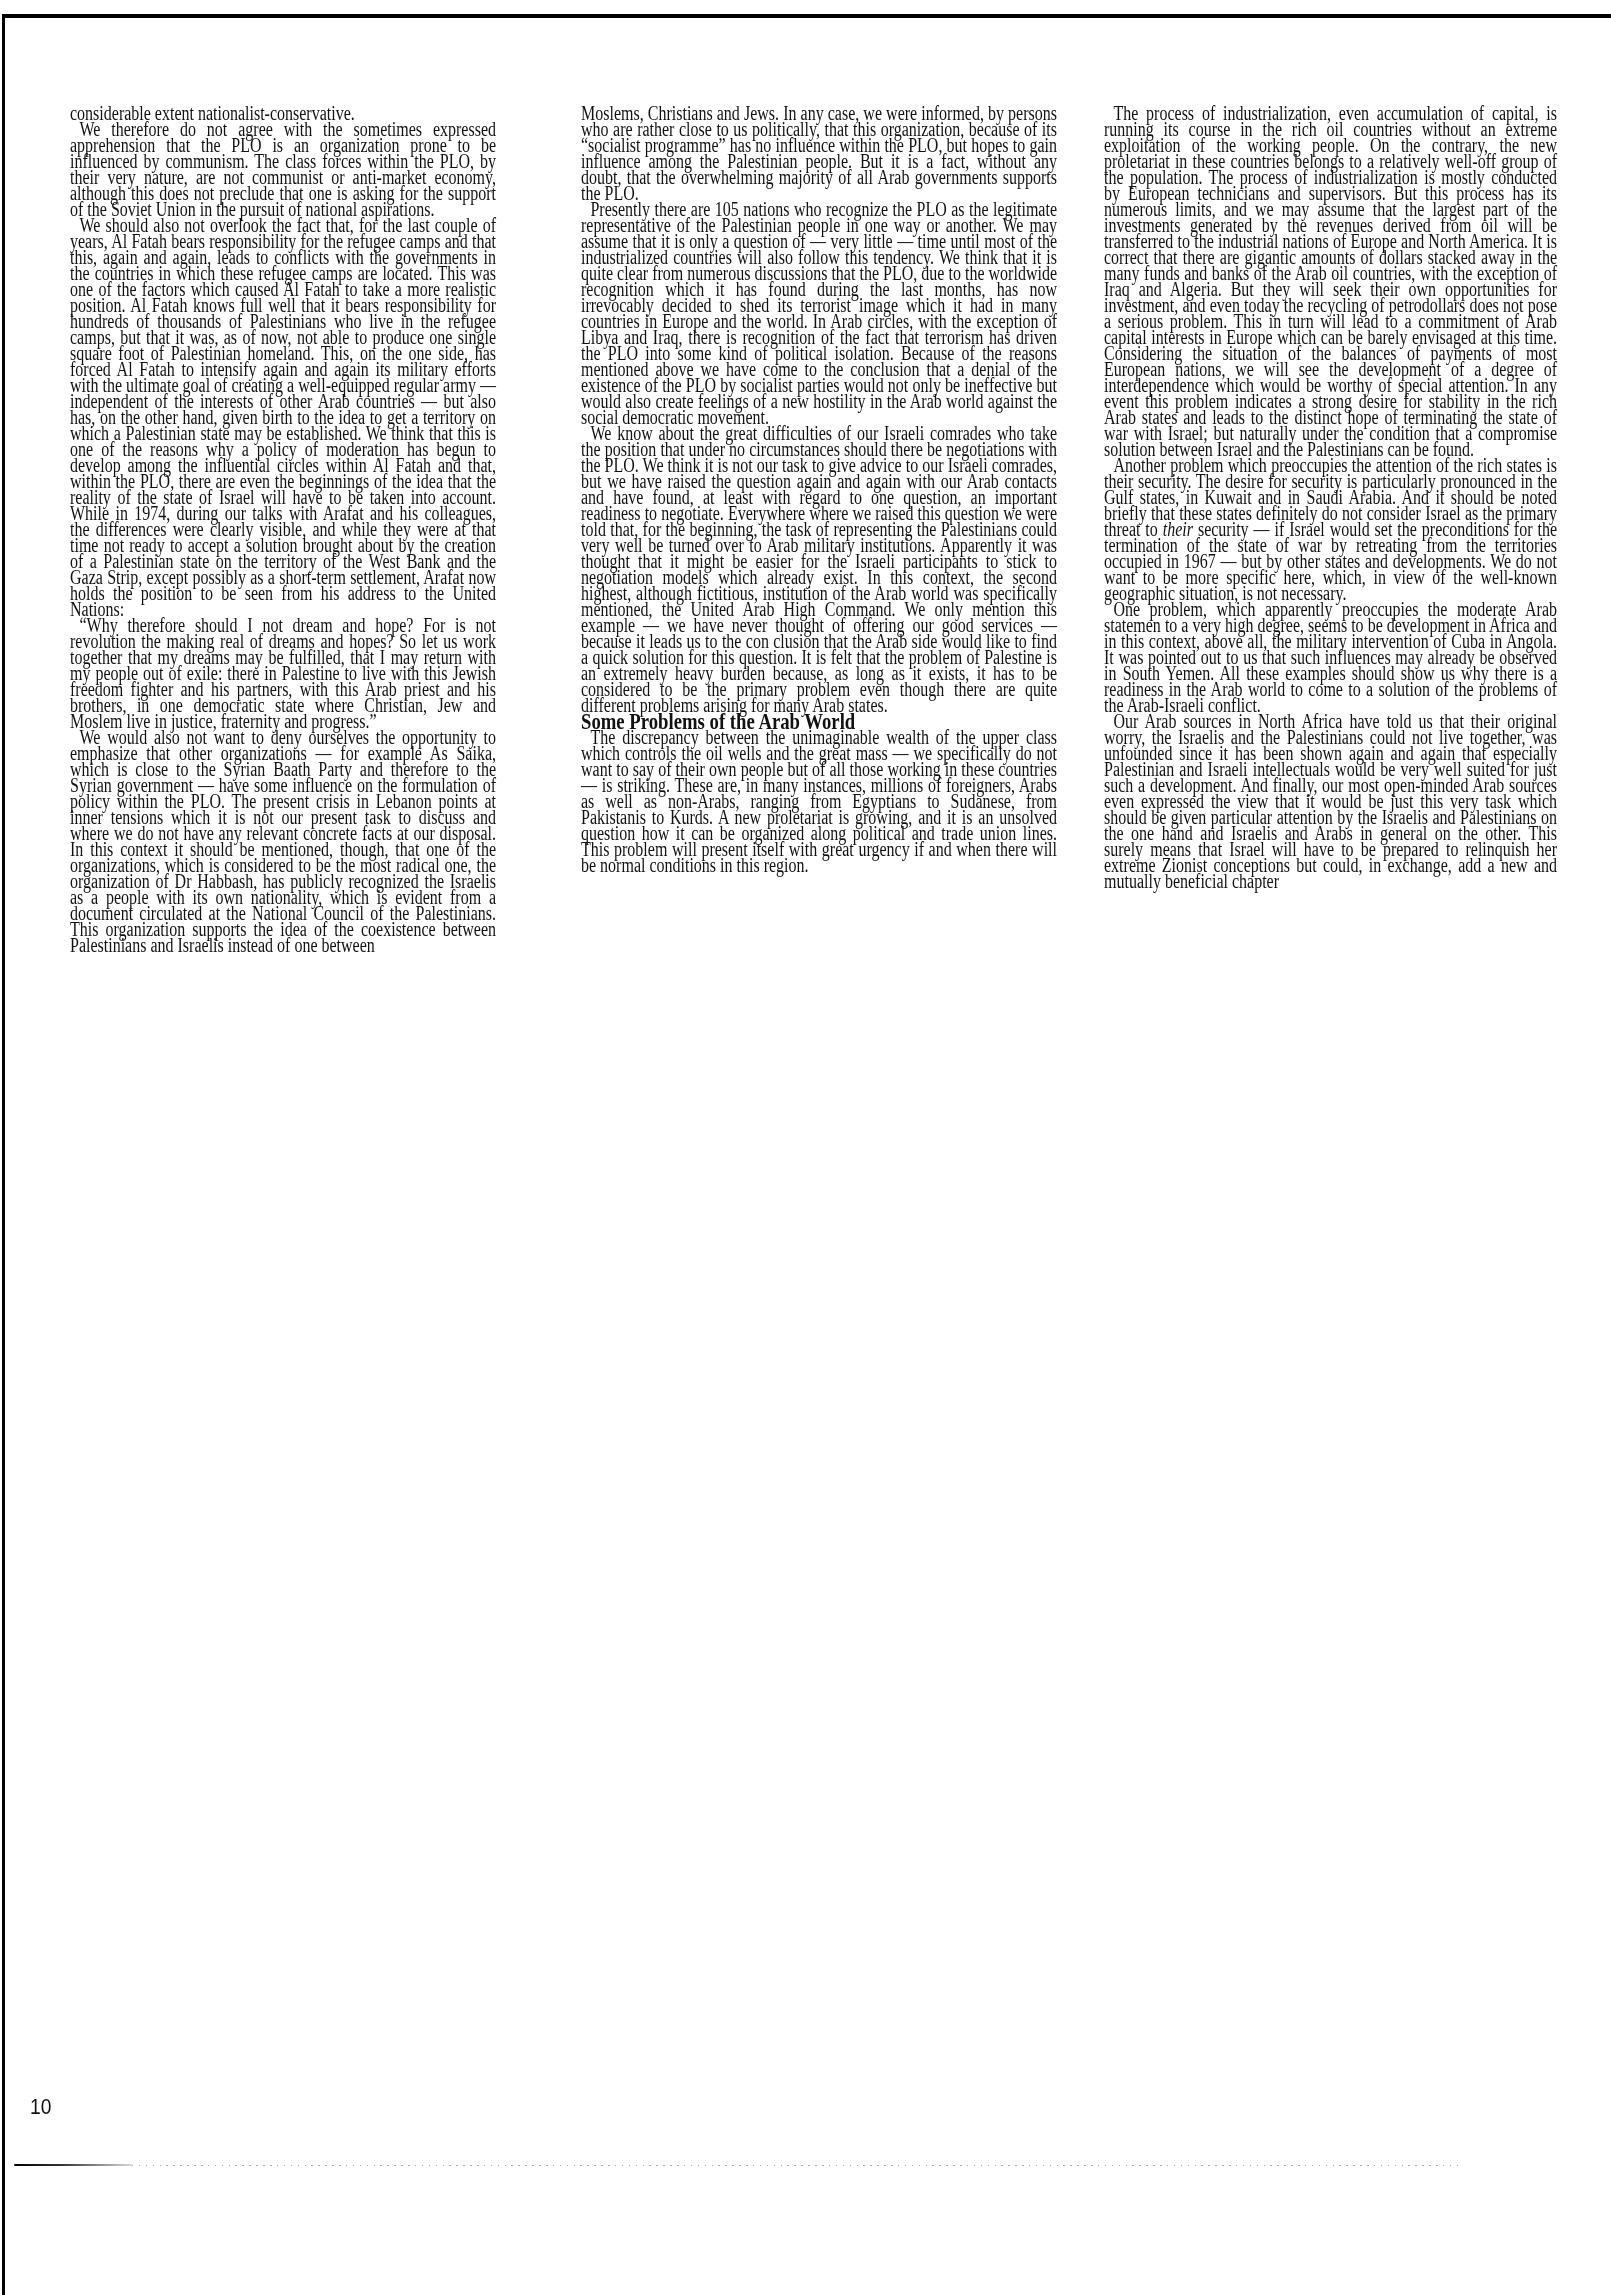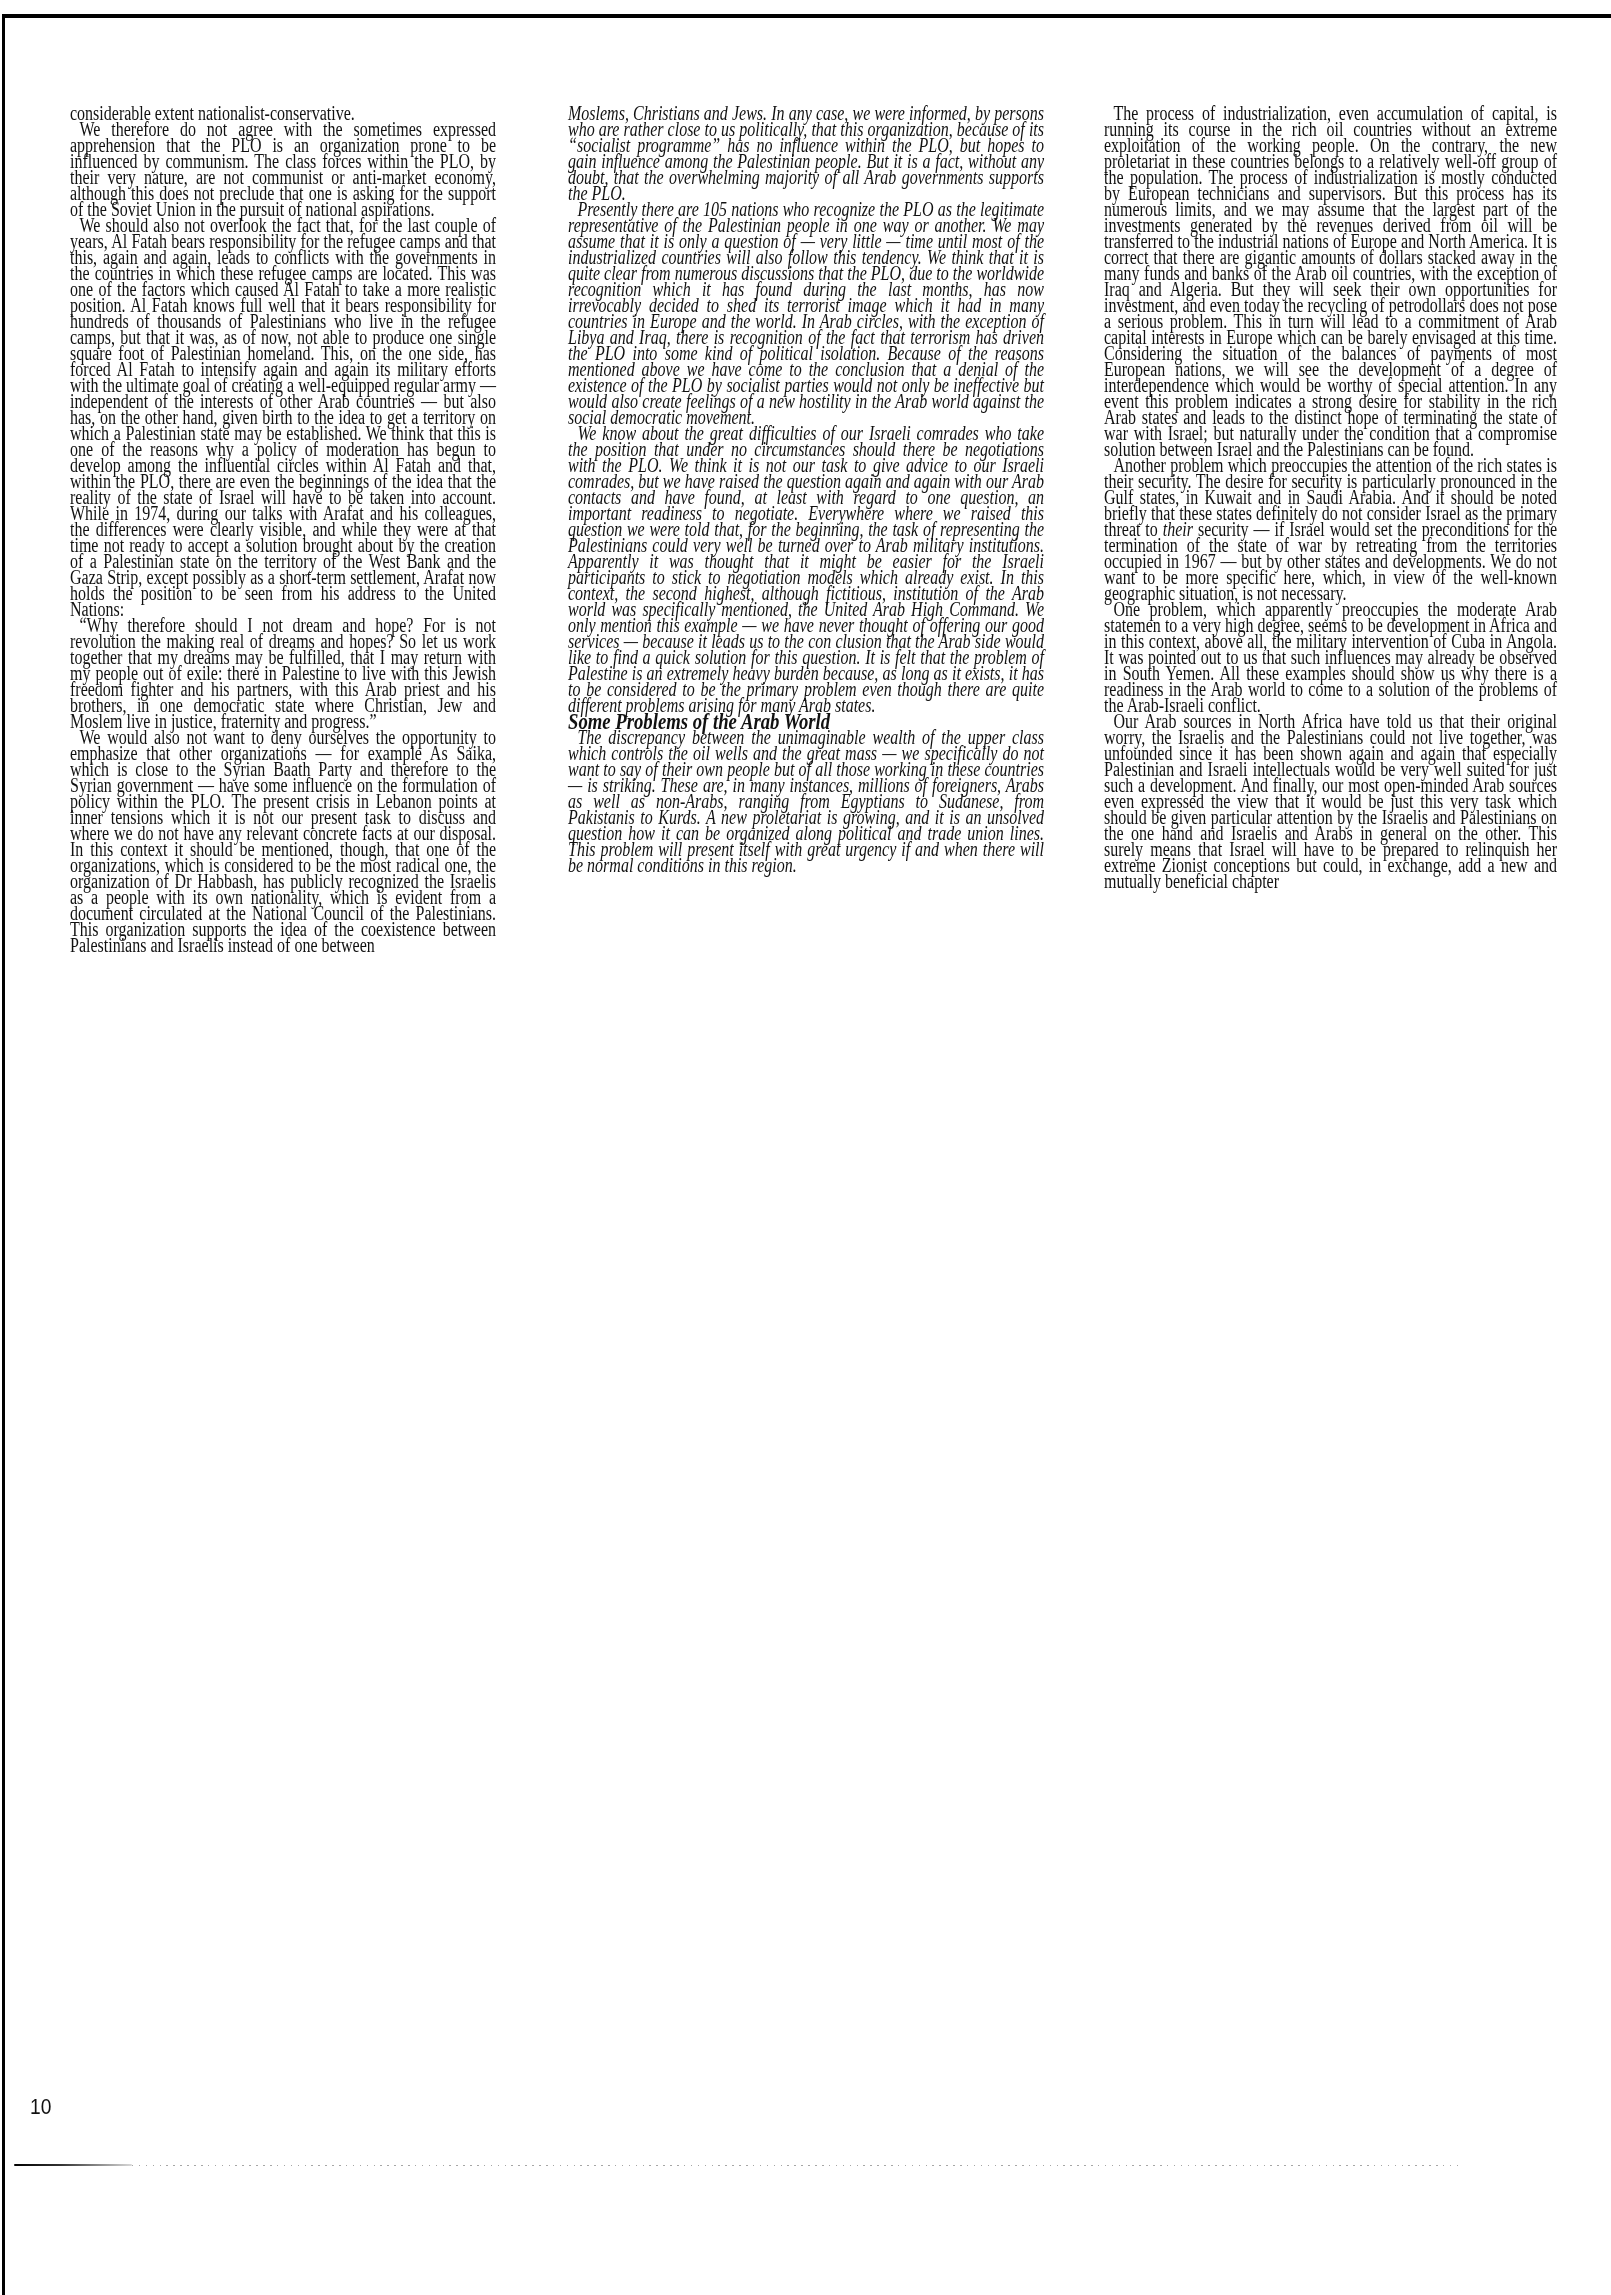--- a/index.html
+++ b/index.html
@@ -8,21 +8,21 @@
   .top-border { position: absolute; left: 2.9px; top: 4.9px; width: 1609px; height: 3.9px; background: #000; }
   .left-border { position: absolute; left: 2px; top: 4.9px; width: 3.4px; height: 2291px; background: #000; }
   .column {
     position: absolute; top: 96px;
     font-family: "Liberation Serif", "DejaVu Serif", serif;
     font-size: 20px; line-height: 16px; color: #111;
     text-align: justify; hyphens: manual;
   }
   .col-inner { transform-origin: 0 0; transform: scaleX(0.80); width: 125%; }
   .col1 { left: 70px; width: 426px; }
-  .col2 { left: 568px; width: 476px; font-style: italic; }
+  .col2 { left: 581px; width: 476px; }
   .col3 { left: 1104px; width: 453px; }
   .para { margin: 0; text-indent: 0; }
   .para.indent { text-indent: 11.8px; }
   .para.cont { text-indent: 0; }
   .heading { font-weight: bold; margin: 0; text-align: left; }
   em { font-style: italic; }
   .page-number {
     position: absolute; left: 29.5px; top: 2087px;
     font-family: "Liberation Sans", "DejaVu Sans", sans-serif;
     font-size: 22.6px; line-height: 22.6px; color: #111; transform: scaleX(0.85); transform-origin: 0 0;

